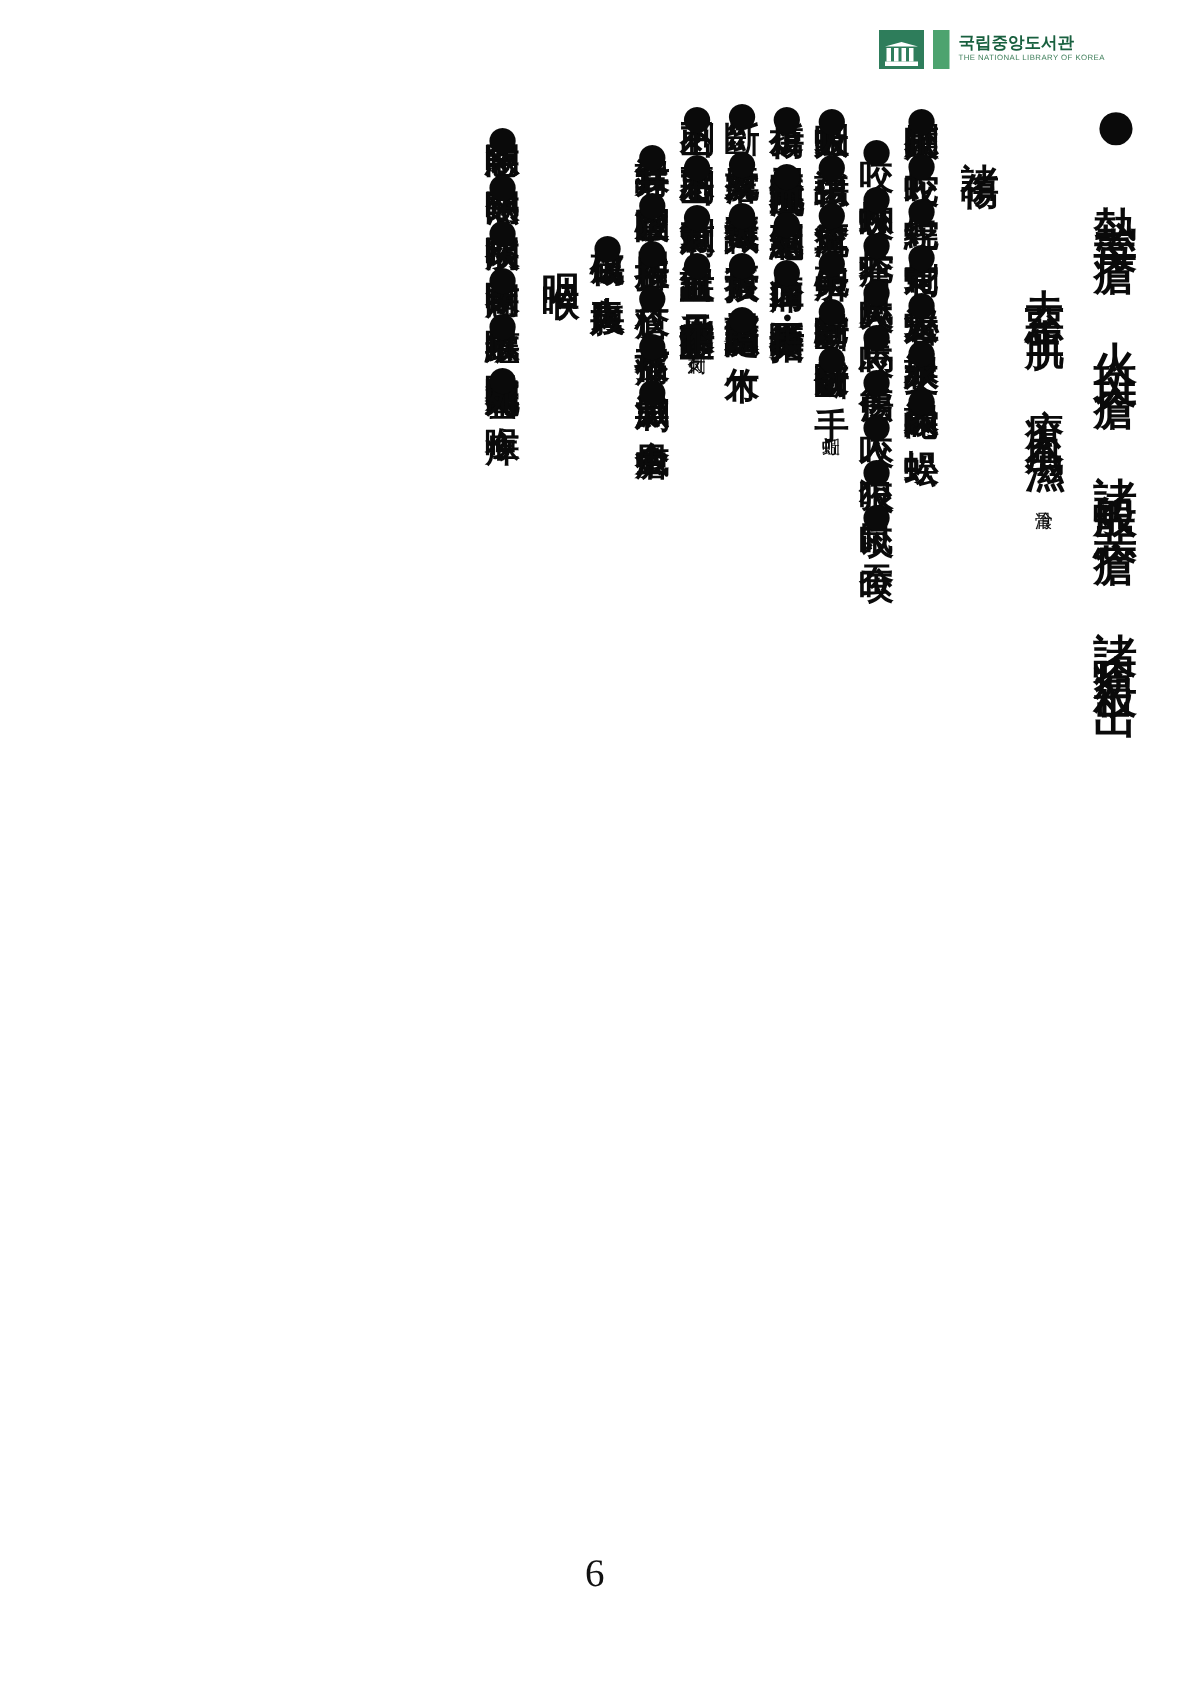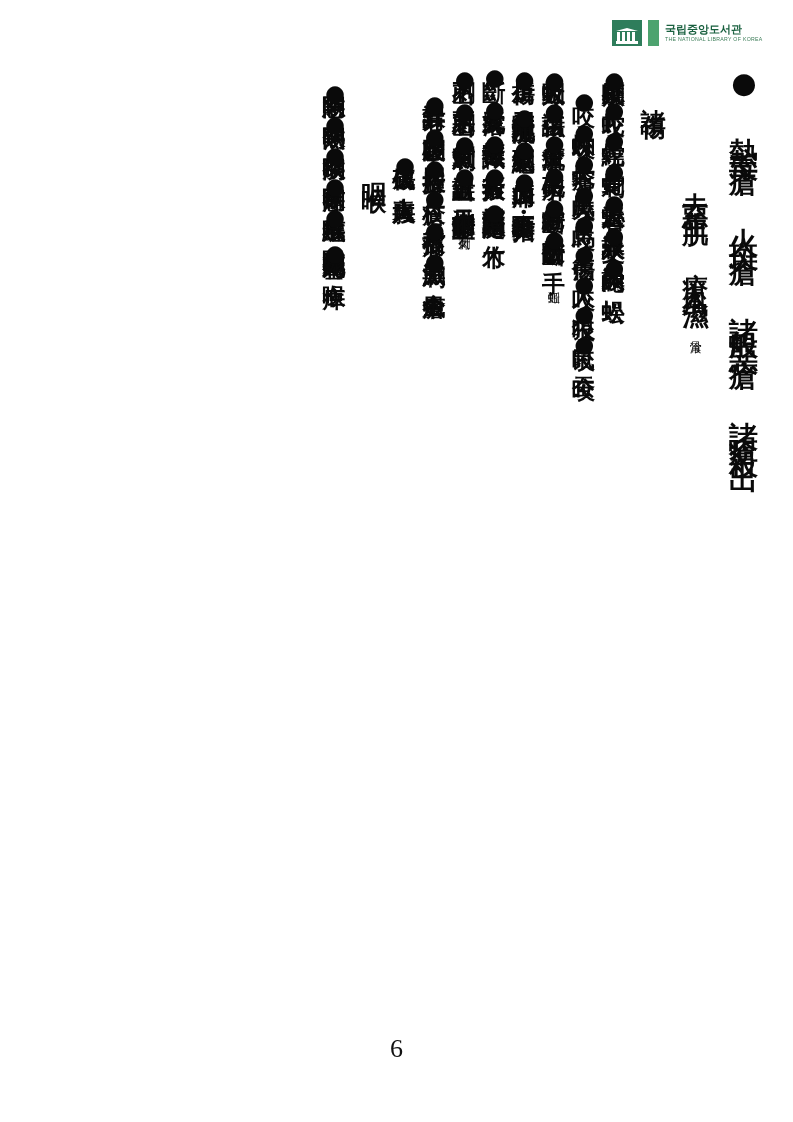--- a/index.html
+++ b/index.html
@@ -15,21 +15,21 @@
     width: 793px;
     height: 1122px;
     background: #ffffff;
     overflow: hidden;
   }
 
   
   .logo {
     position: absolute;
     top: 18px;
-    left: 612px;
+    left: 586px;
     width: 160px;
     height: 30px;
     display: flex;
     align-items: center;
     gap: 6px;
   }
   .logo-mark {
     width: 30px;
     height: 26px;
     background: #2e7d5b;

